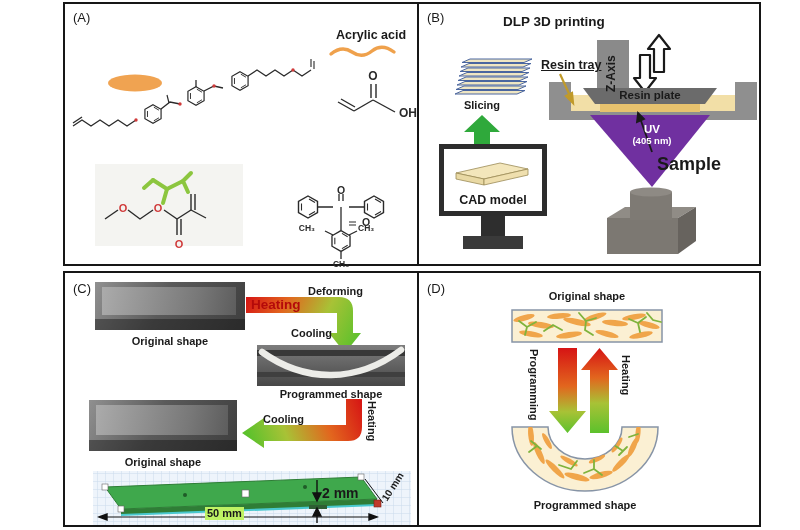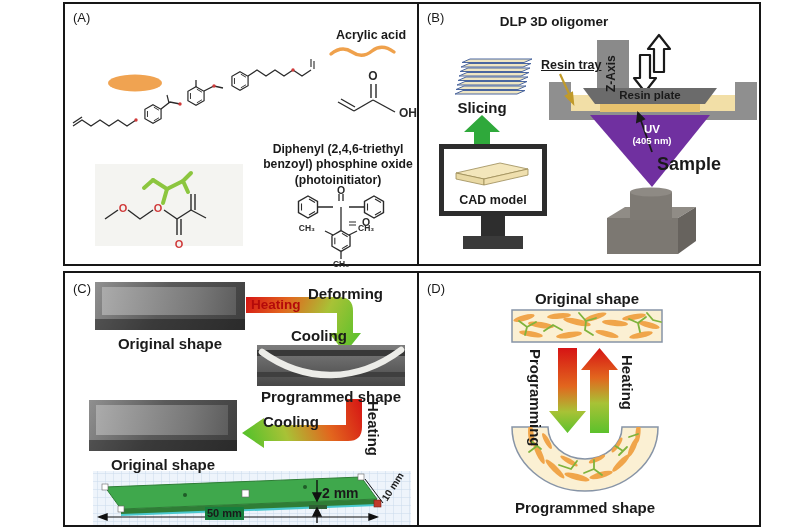--- a/index.html
+++ b/index.html
@@ -2,21 +2,21 @@
 <html><head>
 <meta charset="utf-8">
 <style>
   html,body{margin:0;padding:0;background:#ffffff;}
   #fig{position:relative;width:800px;height:530px;background:#ffffff;
        font-family:"Liberation Sans",sans-serif;color:#1a1a1a;overflow:hidden;}
   .row{position:absolute;border:2px solid #161616;background:#ffffff;box-sizing:border-box;}
   .divider{position:absolute;top:0;bottom:0;width:2px;background:#161616;}
   .panel{position:absolute;top:0;bottom:0;}
   .abs{position:absolute;}
-  .lbl{position:absolute;font-weight:bold;font-size:15px;line-height:1.15;white-space:nowrap;}
+  .lbl{position:absolute;font-weight:bold;font-size:11px;line-height:1.15;white-space:nowrap;}
   .wrap{white-space:normal;}
   .ctr{text-align:center;}
   .tag{position:absolute;font-size:13px;font-weight:normal;}
   .v-cw{writing-mode:vertical-rl;}
   .v-ccw{writing-mode:vertical-rl;transform:rotate(180deg);}
   .photo{position:absolute;background:linear-gradient(115deg,#909090,#5a5a5a 45%,#3e3e3e);}
   .photo .inner{position:absolute;left:7px;right:9px;top:5px;height:58%;
        background:linear-gradient(100deg,#ababab,#787878 70%,#5d5d5d);}
   .photo .bot{position:absolute;left:0;right:0;bottom:0;height:22%;background:rgba(20,20,20,.45);}
   .monitor{position:absolute;border:5px solid #2d2d2d;background:#ffffff;box-sizing:border-box;}
@@ -107,21 +107,20 @@
           <path d="M268,231 l-8,-4 M284,231 l8,-4 M276,248 l0,7"></path>
           <text x="276" y="190" font-size="10.5" font-weight="bold" fill="#2a2a2a" text-anchor="middle" stroke="none">O</text>
           <text x="297" y="222" font-size="10.5" font-weight="bold" fill="#2a2a2a" stroke="none">O</text>
           <text x="250" y="227" font-size="8.5" font-weight="bold" fill="#2a2a2a" text-anchor="end" stroke="none">CH₃</text>
           <text x="293" y="227" font-size="8.5" font-weight="bold" fill="#2a2a2a" stroke="none">CH₃</text>
           <text x="276" y="263" font-size="8.5" font-weight="bold" fill="#2a2a2a" text-anchor="middle" stroke="none">CH₃</text>
         </g>
       </svg>
       <div class="tag" style="left:8px;top:6px;">(A)</div>
       <div class="lbl ctr" style="left:264px;top:24px;width:84px;font-size:12.5px;">Acrylic acid</div>
-      <div class="lbl ctr wrap" style="left:194px;top:138px;width:158px;font-size:12.2px;line-height:1.25;">Diphenyl (2,4,6-triethyl benzoyl) phosphine oxide (photoinitiator)</div>
     </div>
 
     <div class="panel" style="left:354px;width:342px;">
       <svg width="342" height="260" viewBox="0 0 342 260">
 
         <g>
           <g stroke="#4A66A0" stroke-width="1" fill="#EFE6C3">
             <path d="M36,90 l62,0 l8,-3.5 l-62,0 Z"></path>
               <path d="M37,85.5 l62,0 l8,-3.5 l-62,0 Z"></path>
             <path d="M38,81 l62,0 l8,-3.5 l-62,0 Z"></path>
@@ -167,21 +166,21 @@
 
         <g>
           <polygon points="188,214 206,203 277,203 259,214" fill="#908C86"></polygon>
           <polygon points="259,214 277,203 277,237 259,250" fill="#67635E"></polygon>
           <rect x="188" y="214" width="71" height="36" fill="#7C7872"></rect>
           <rect x="211" y="188" width="42" height="28" fill="#7E7A74"></rect>
           <ellipse cx="232" cy="188" rx="21" ry="4.5" fill="#8E8A84"></ellipse>
         </g>
       </svg>
       <div class="tag" style="left:8px;top:6px;">(B)</div>
-      <div class="lbl ctr" style="left:55px;top:10px;width:160px;font-size:13.5px;">DLP 3D oligomer</div>
+      <div class="lbl ctr" style="left:55px;top:10px;width:160px;font-size:13.5px;">DLP 3D printing</div>
       <div class="lbl ctr" style="left:30px;top:95px;width:66px;">Slicing</div>
       <div class="monitor" style="left:20px;top:140px;width:108px;height:72px;">
         <svg width="98" height="30" viewBox="0 0 98 30" style="left:0;top:6px;">
           <polygon points="12,18 56,8 84,14 40,24" fill="#F3E6BB" stroke="#9a8a55" stroke-width="0.8"></polygon>
           <polygon points="12,18 40,24 40,30 12,24" fill="#E9D9A4" stroke="#9a8a55" stroke-width="0.8"></polygon>
           <polygon points="40,24 84,14 84,20 40,30" fill="#EFDFAE" stroke="#9a8a55" stroke-width="0.8"></polygon>
         </svg>
         <div class="lbl ctr" style="left:0;right:0;bottom:4px;position:absolute;font-size:12.5px;">CAD model</div>
       </div>
       <div class="abs" style="left:62px;top:212px;width:24px;height:20px;background:#2e2e2e;"></div>
@@ -271,21 +270,21 @@
       <div class="lbl" style="left:243px;top:12px;">Deforming</div>
       <div class="lbl" style="left:226px;top:54px;">Cooling</div>
       <div class="lbl ctr" style="left:192px;top:115px;width:148px;">Programmed shape</div>
       <div class="lbl v-cw" style="left:300px;top:128px;height:58px;">Heating</div>
       <div class="lbl" style="left:198px;top:140px;">Cooling</div>
       <div class="photo" style="left:24px;top:127px;width:148px;height:51px;">
           <div class="inner"></div>
           <div class="bot"></div>
         </div>
       <div class="lbl ctr" style="left:24px;top:183px;width:148px;">Original shape</div>
-      <div class="lbl" style="left:140px;top:234px;font-size:11px;background:#15803d;padding:0 2px;">50 mm</div>
+      <div class="lbl" style="left:140px;top:234px;font-size:11px;background:#bef264;padding:0 2px;">50 mm</div>
       <div class="lbl" style="left:257px;top:212px;font-size:14px;">2 mm</div>
       <div class="lbl" style="left:312px;top:208px;font-size:10px;transform:rotate(-57deg);">10 mm</div>
     </div>
 
     <div class="panel" style="left:354px;width:342px;">
       <svg width="342" height="252" viewBox="0 0 342 252">
         <defs>
           <linearGradient id="gd" x1="0" y1="0" x2="0" y2="1">
             <stop offset="0" stop-color="#D61414"></stop>
               <stop offset="0.45" stop-color="#E2661E"></stop>

